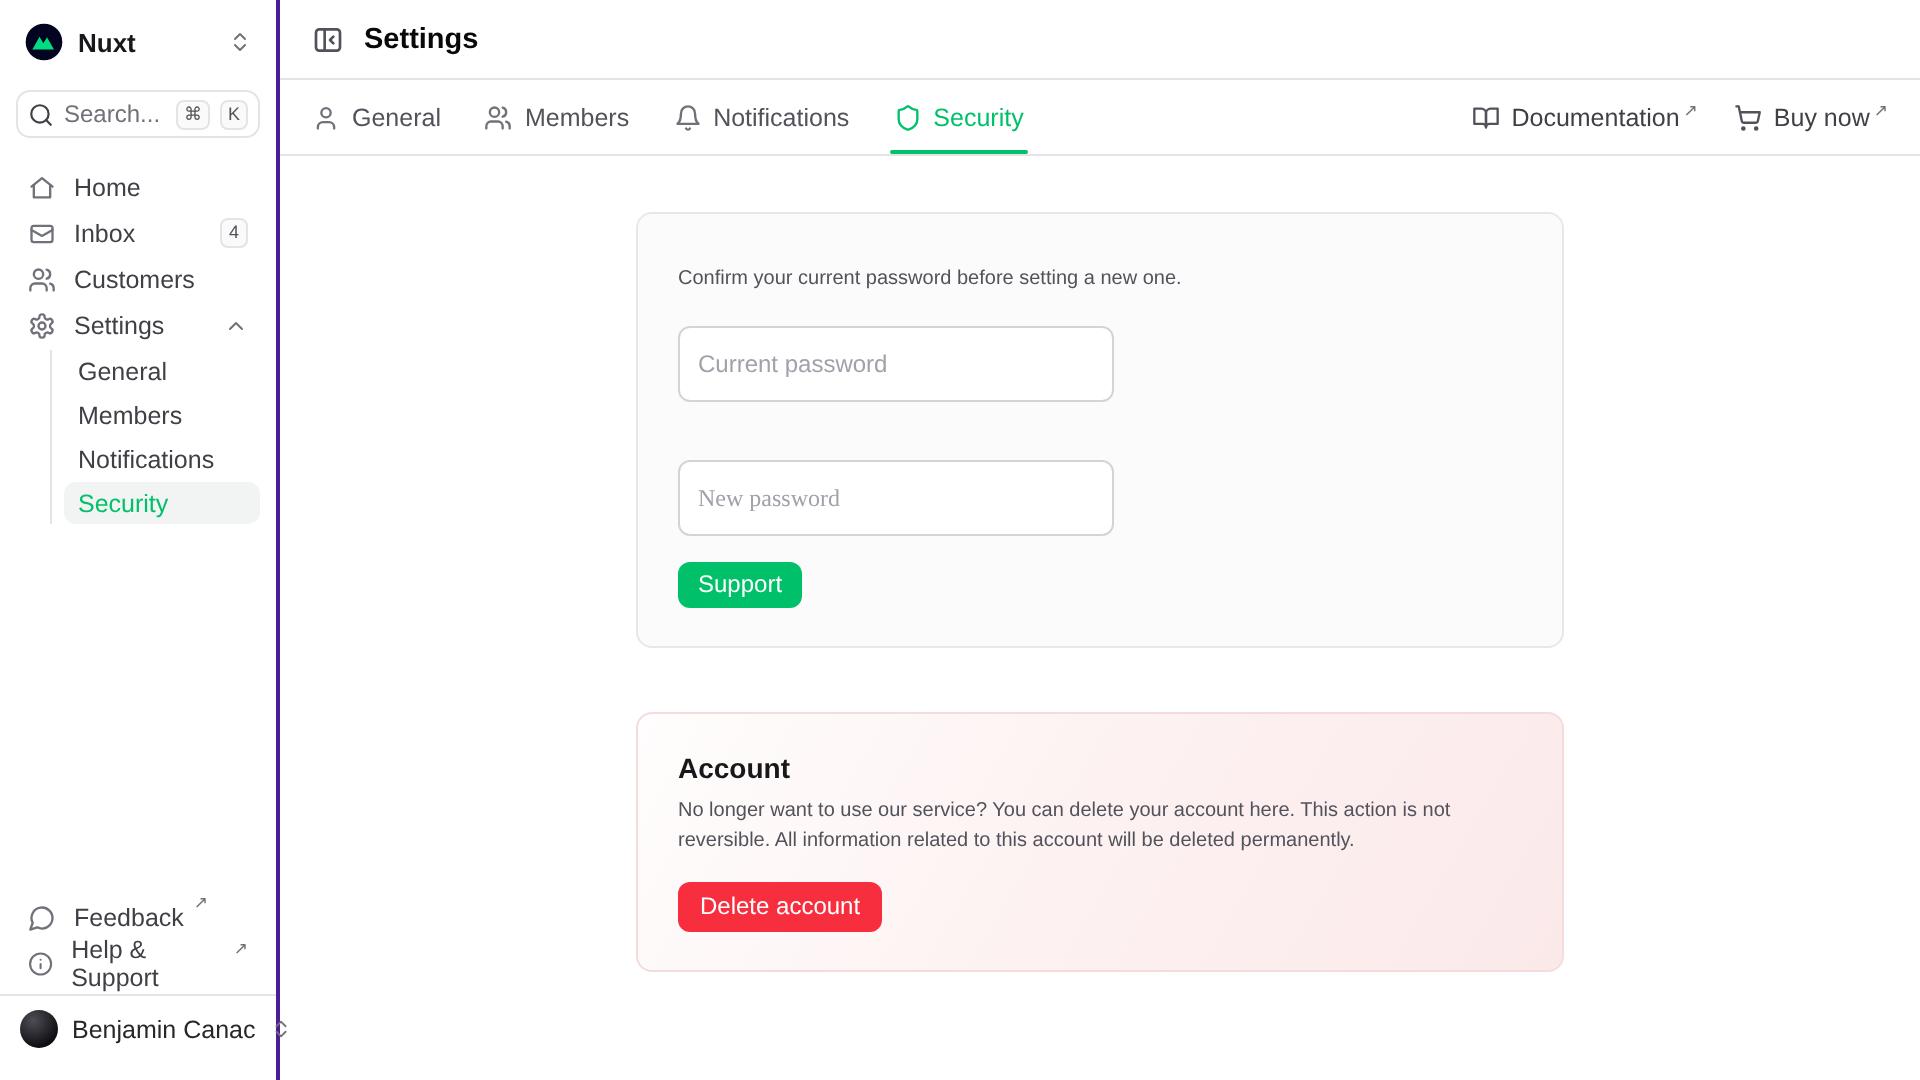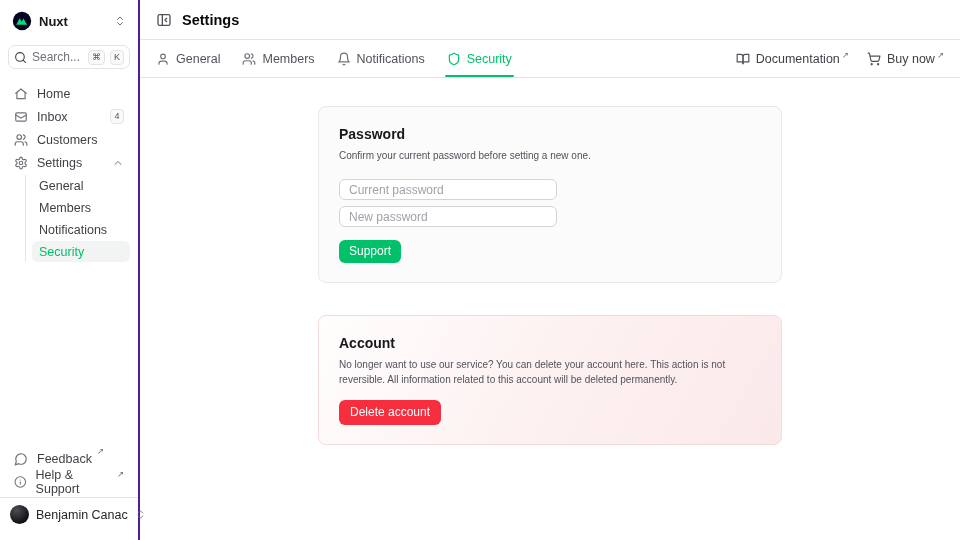--- a/index.html
+++ b/index.html
@@ -49,23 +49,23 @@
   .tab-actions { margin-left:auto; display:flex; gap:18px; }
   .action { display:flex; align-items:center; gap:6px; font-size:12.5px; color:#3f3f46; cursor:pointer; }
   .action .ic { width:14px; height:14px; color:#52525b; }
 
   .content { flex:1; overflow:auto; padding:28px 0 20px; }
   .card { width:464px; margin:0 auto; border-radius:8px; padding:19px 20px; }
   .card-password { background:#fbfbfb; border:1px solid #e8e8ea; }
   .card-account { background:linear-gradient(120deg, #fffdfd 0%, #fdf0f0 55%, #fbe9ea 100%); border:1px solid #f4dcdd; margin-top:32px; }
   .card-title { font-size:14px; font-weight:700; color:#18181b; }
   .card-desc { font-size:10px; color:#52525b; margin-top:6px; line-height:1.5; }
-  .field { display:block; width:218px; height:21px; border:1px solid #d4d4d8; border-radius:6px; padding:0 9px; font-size:12px; color:#18181b; background:#fff; outline:none; font-family:inherit; }
+  .field { display:block; width:218px; height:38px; border:1px solid #d4d4d8; border-radius:6px; padding:0 9px; font-size:12px; color:#18181b; background:#fff; outline:none; font-family:inherit; }
   .field::placeholder { color:#a1a1aa; }
-  .f1 { margin-top:16px; } .f2 { margin-top:6px; }
+  .f1 { margin-top:16px; } .f2 { margin-top:29px;font-family:Liberation Serif, serif; }
   .btn { border:none; border-radius:6px; color:#fff; font-size:12px; font-weight:500; font-family:inherit; cursor:pointer; display:inline-block; }
   .btn-update { background:#00c16a; padding:4px 10px 5px; margin-top:13px; }
   .btn-delete { background:#f62e3e; padding:5px 11px 6px; margin-top:13px; }
 </style>
 </head>
 <body>
 
 <aside class="sidebar">
 
   <div class="ws-row">
@@ -243,21 +243,20 @@
           </svg>
         <span>Buy now</span>
         <span class="ext">↗</span>
       </div>
     </div>
   </div>
 
   <div class="content">
 
     <section class="card card-password">
-      <div class="card-title">Password</div>
       <div class="card-desc">Confirm your current password before setting a new one.</div>
       <input type="password" class="field f1" placeholder="Current password" style="">
       <input type="password" class="field f2" placeholder="New password" style="">
       <button class="btn btn-update">Support</button>
     </section>
 
     <section class="card card-account">
       <div class="card-title">Account</div>
       <div class="card-desc">No longer want to use our service? You can delete your account here. This action is not reversible. All information related to this account will be deleted permanently.</div>
       <button class="btn btn-delete">Delete account</button>

